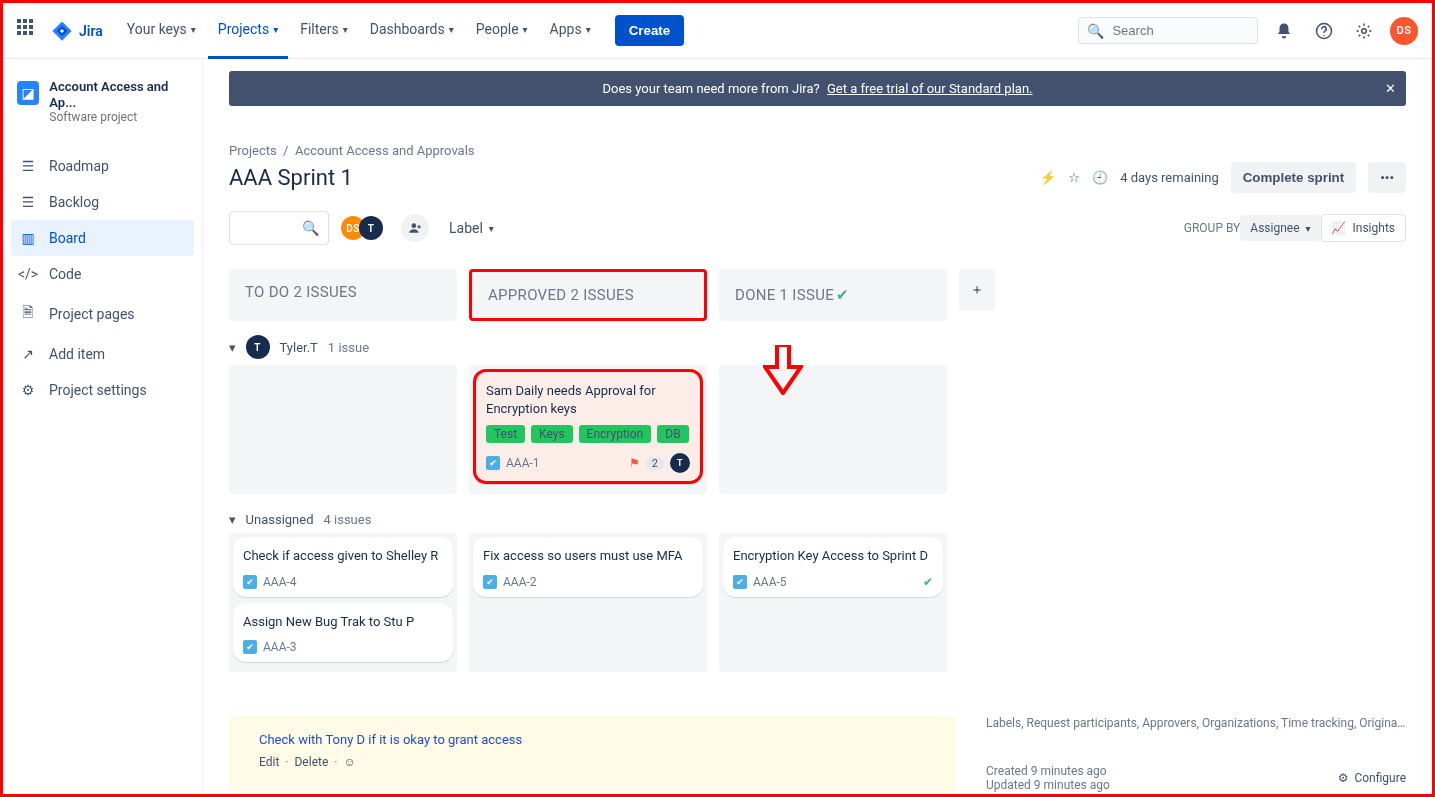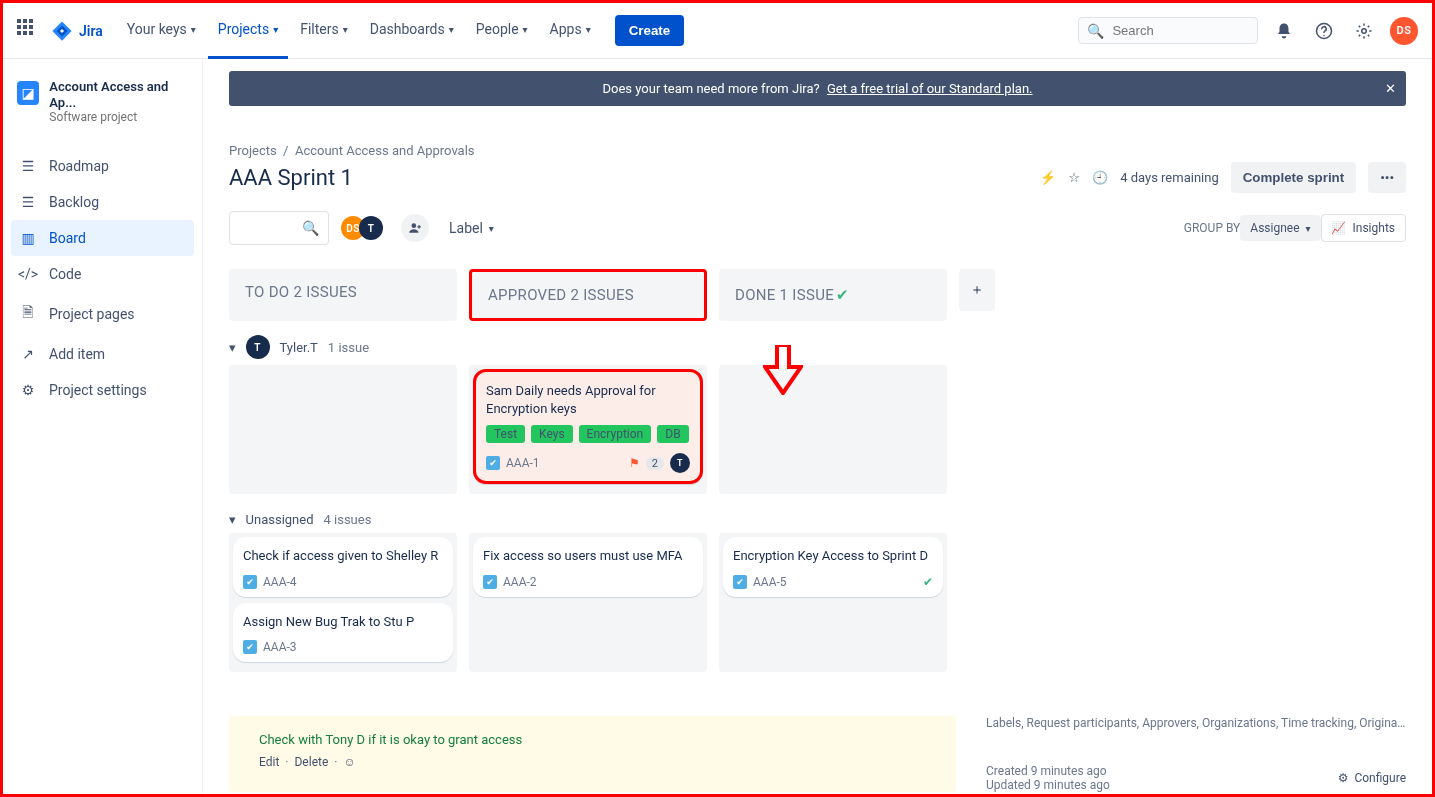--- a/index.html
+++ b/index.html
@@ -117,21 +117,21 @@
   .cardfoot { display:flex; align-items:center; gap:6px; margin-top:10px; font-size:12px; color:#6B778C; }
   .cardfoot .right { margin-left:auto; display:flex; align-items:center; gap:6px; }
   .task-ic { width:14px; height:14px; background:#4FADE6; border-radius:2px; display:inline-flex; align-items:center; justify-content:center; color:#fff; font-size:9px; }
   .sp-badge { background:#E5E7EB; border-radius:8px; font-size:11px; padding:0 6px; color:#42526E; }
   .flag { color:#FF5630; }
   .donecheck { color:#36B37E; }
 
   
   .bottom-area { display:flex; gap:30px; margin-top:44px; }
   .comment-block { background:#FFFBE6; flex:1; padding:16px 12px 12px 30px; border-radius:3px; }
-  .comment-text { font-size:13px; color:#15803d; }
+  .comment-text { font-size:13px; color:#1d4ed8; }
   .comment-actions { margin-top:8px; font-size:12px; color:#42526E; display:flex; align-items:center; gap:6px; }
   .comment-actions .dot { color:#6B778C; }
   .meta-col { width:420px; font-size:12px; color:#6B778C; }
   .meta-line { white-space:nowrap; overflow:hidden; text-overflow:ellipsis; }
   .meta-foot { display:flex; margin-top:34px; }
   .configure { margin-left:auto; display:flex; align-items:center; gap:6px; cursor:pointer; color:#42526E; }
 
   
   .red-arrow { position:absolute; left:560px; top:286px; pointer-events:none; }
   .red-arrow svg { width:40px; height:50px; }

